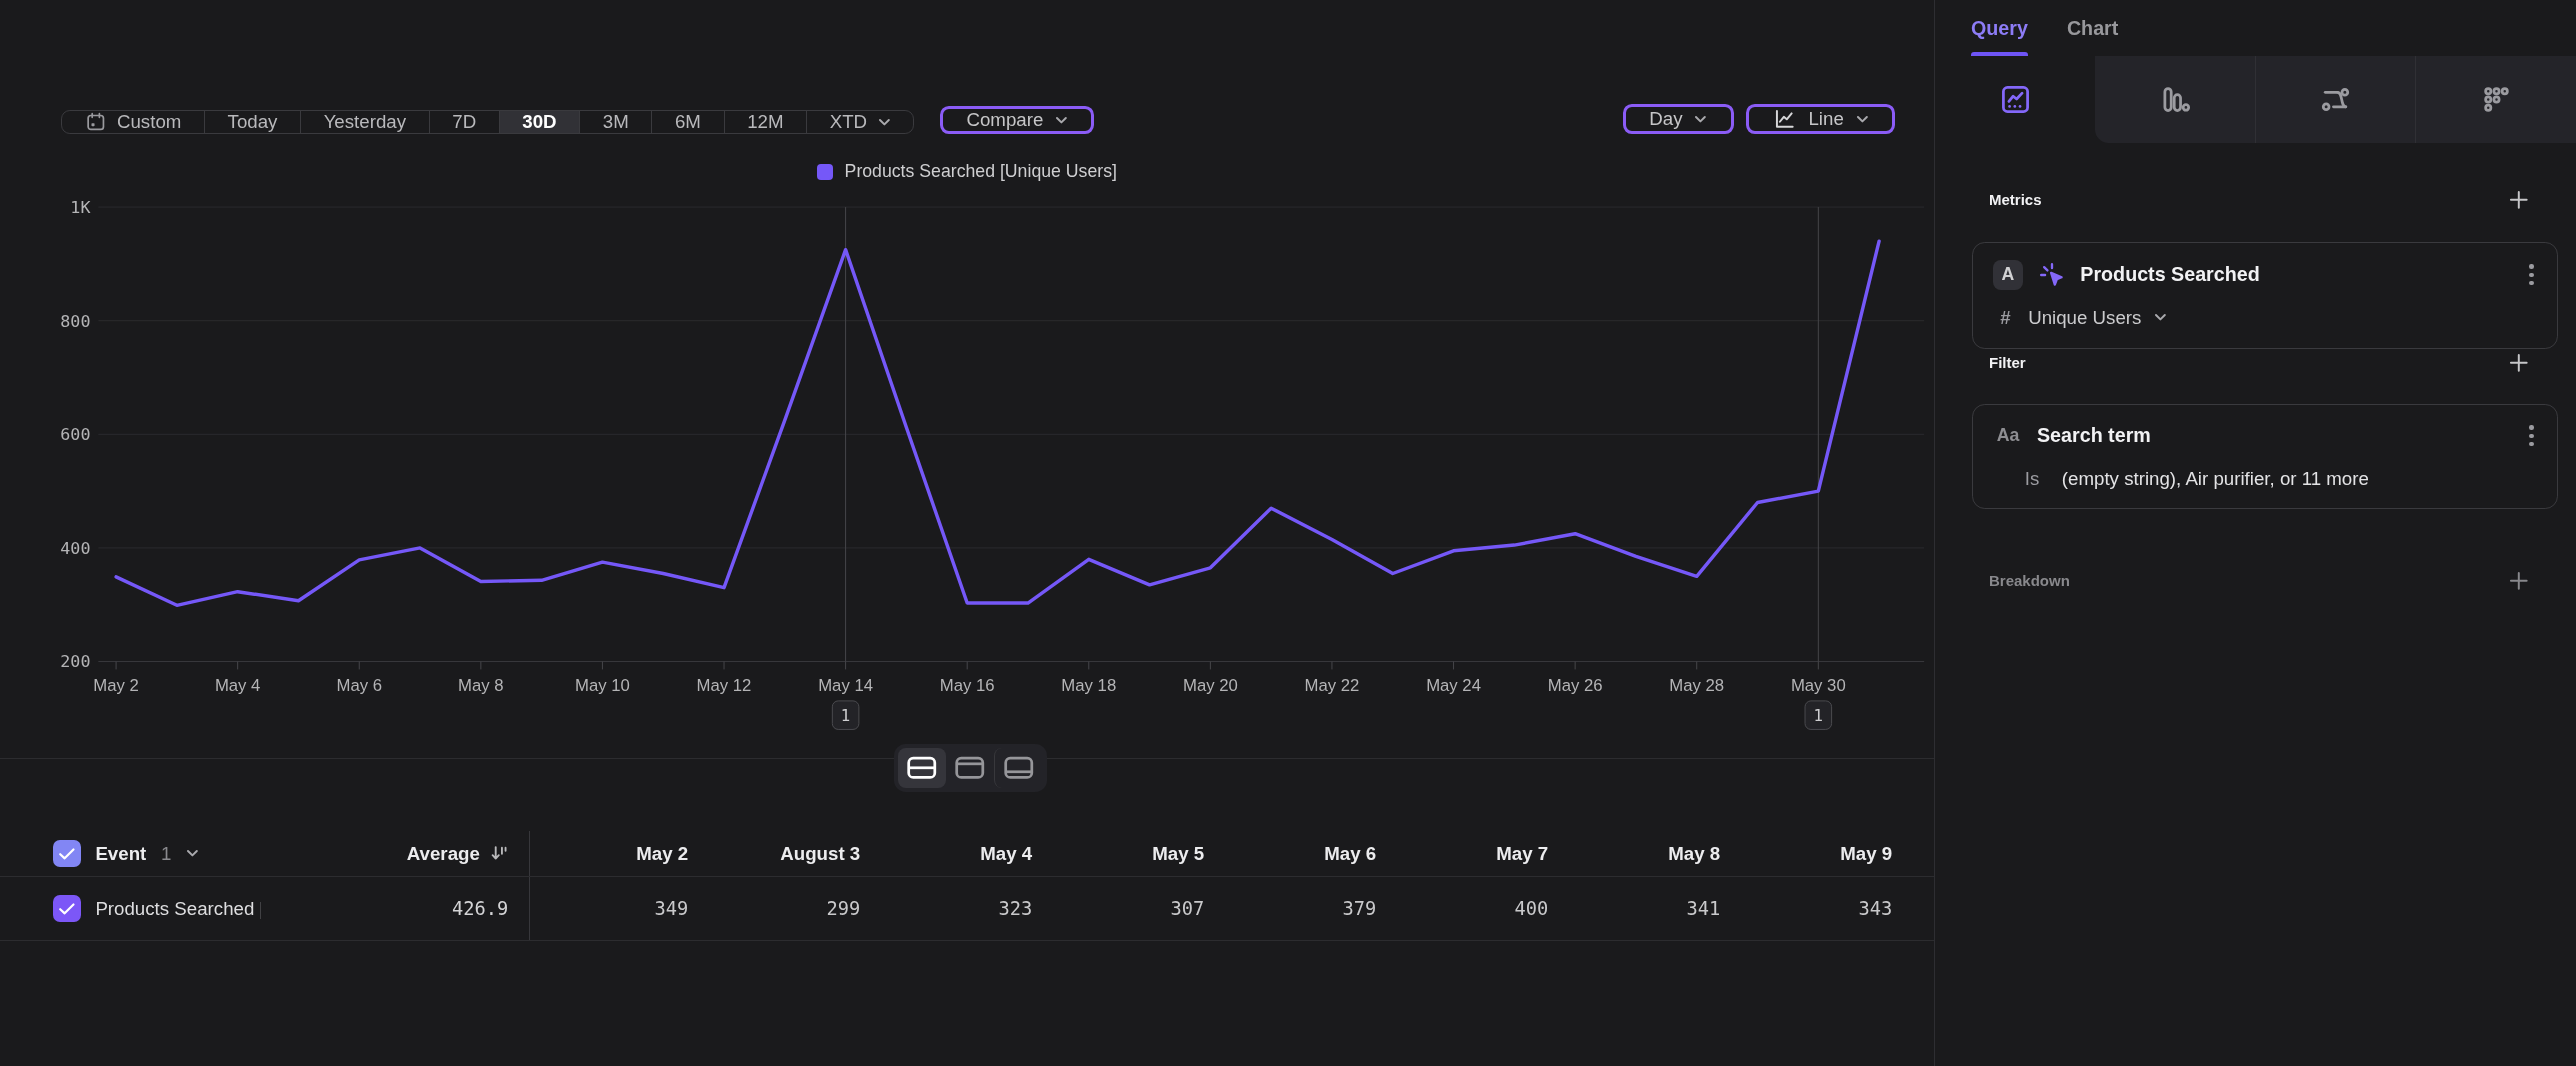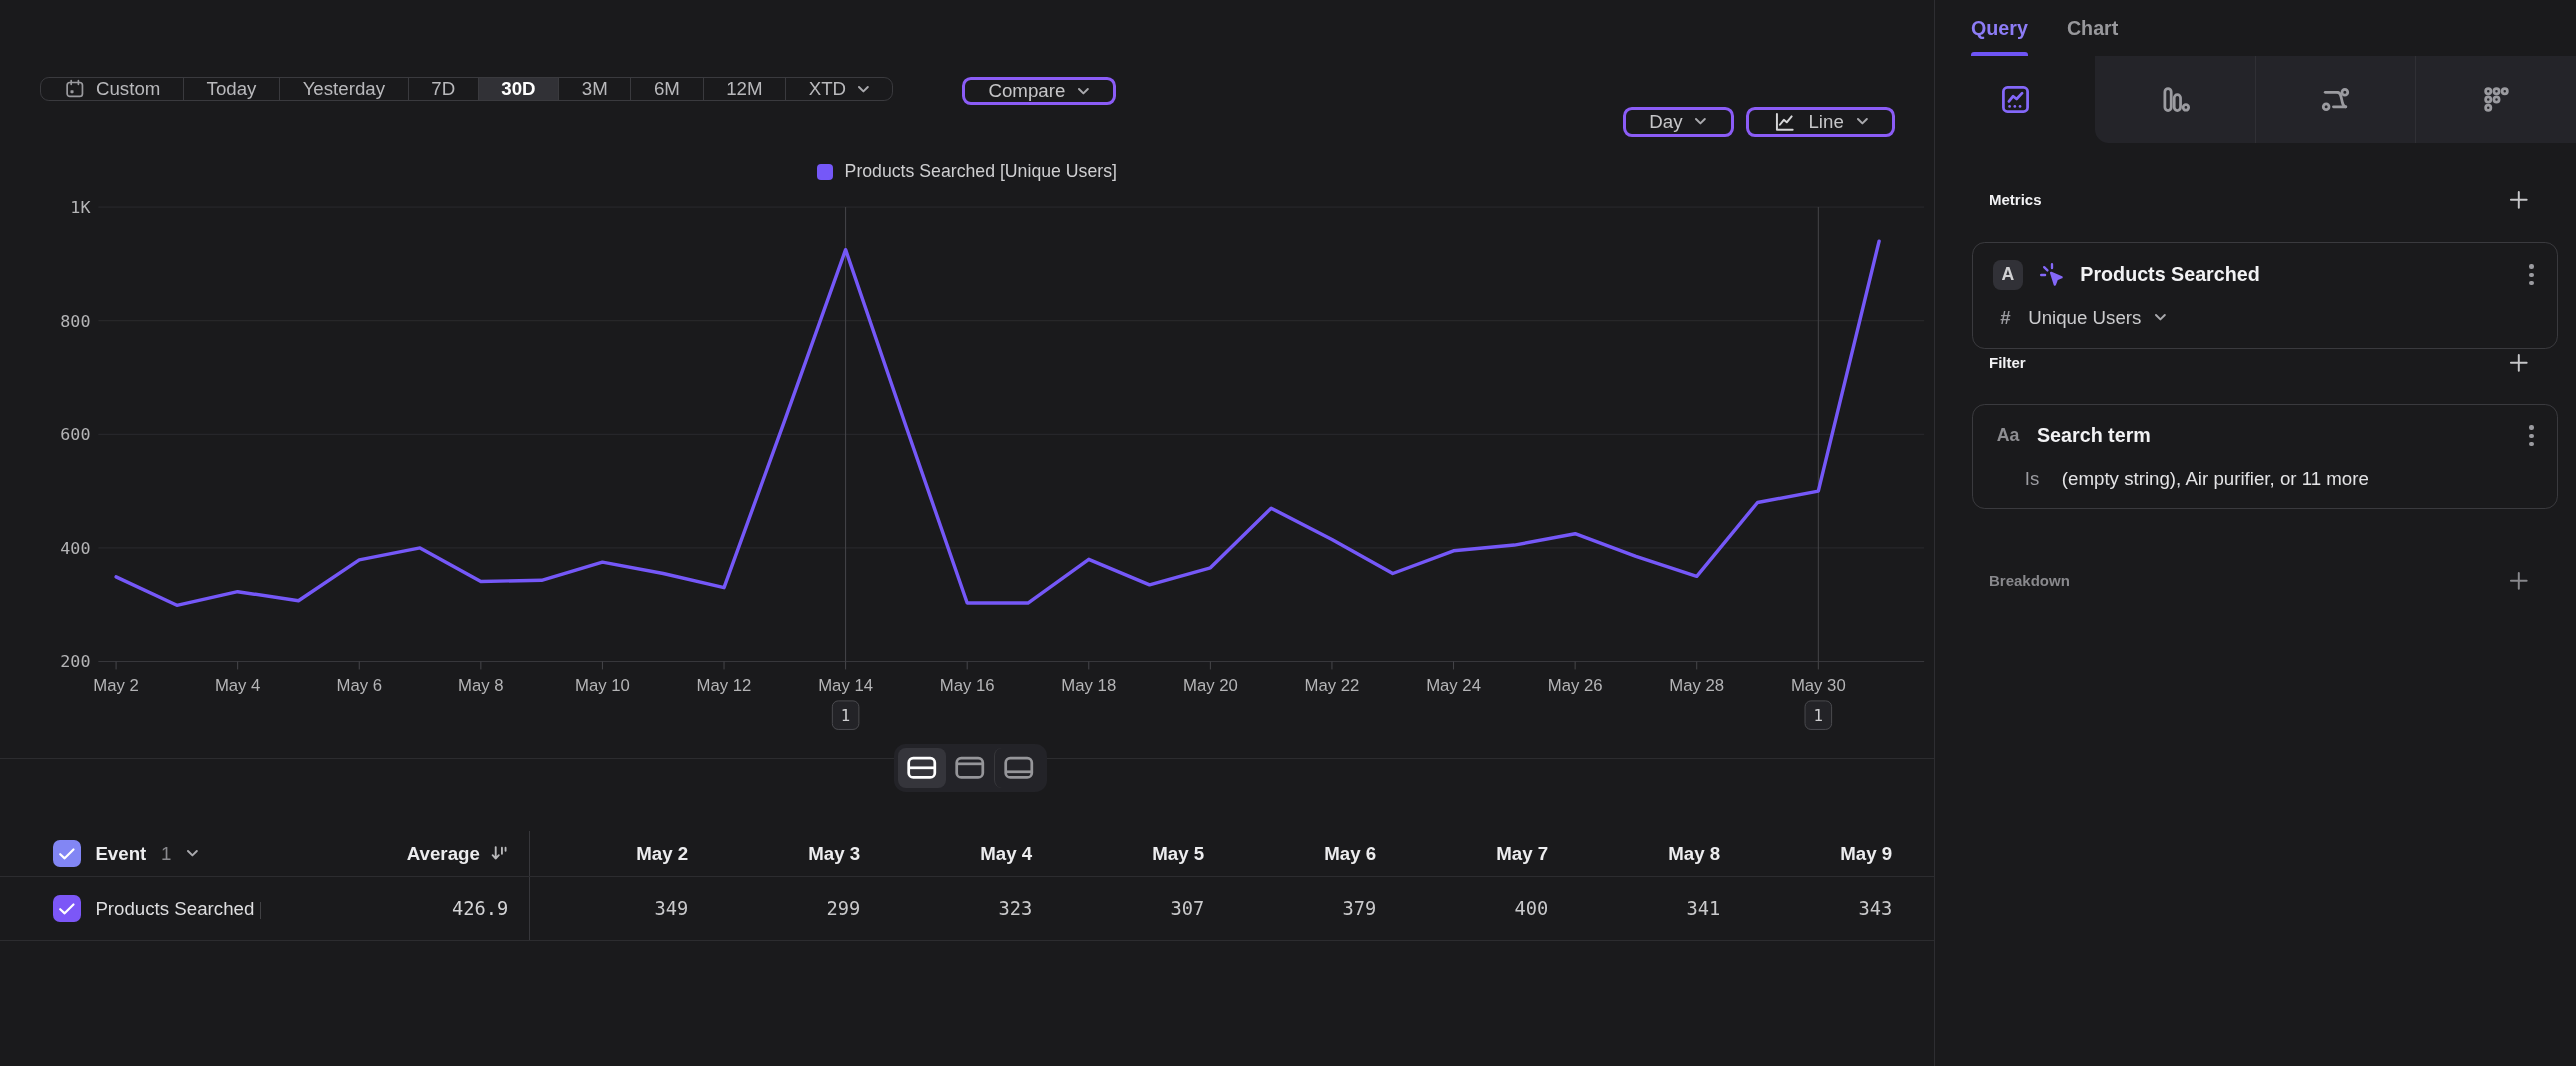--- a/index.html
+++ b/index.html
@@ -3,22 +3,22 @@
 <meta charset="utf-8">
 <style>
   * { margin:0; padding:0; box-sizing:border-box; }
   html,body { width:2576px; height:1067px; background:#1a1a1c; overflow:hidden;
     font-family:"Liberation Sans", sans-serif; color:#c9c9cb; }
   .mono { font-family:"DejaVu Sans Mono", monospace; }
 
   .main { position:absolute; left:0; top:0; width:1934px; height:1067px; }
 
   
-  .toolbar { position:absolute; left:40px; top:77px; right:39px; height:57px;
-    display:flex; align-items:flex-start;gap:43px; }
+  .toolbar { position:absolute; left:61px; top:77px; right:39px; height:57px;
+    display:flex; align-items:flex-end; }
   .range-group { display:flex; border:1px solid #3a3a3e; border-radius:8.9px; overflow:hidden; }
   .range-btn { display:flex; align-items:center; gap:10.8px; padding:0 22.6px; font-size:18.7px;
     color:#b9b9bc; background:transparent; border:none; border-right:1px solid #3a3a3e;
     cursor:pointer; white-space:nowrap; }
   .range-btn:last-child { border-right:none; }
   .range-btn.active { background:#313136; color:#ffffff; font-weight:700; }
   .btn { display:flex; align-items:center; gap:11.8px; padding:0 23.6px; font-size:18.7px;
     color:#c6c6c8; background:transparent; border:3px solid #8b5cf6; border-radius:8.9px; cursor:pointer; }
   .compare { margin-left:25.6px; }
   .right-ctrls { margin-left:auto; display:flex; gap:12.8px;margin-top:30px; }
@@ -286,21 +286,21 @@
       <div class="cell-avg">
         <span class="avg-label">Average</span>
         <svg width="18.7" height="18.7" viewBox="0 0 18 18">
             <g fill="none" stroke="#b9b9bb" stroke-width="1.8" stroke-linecap="round" stroke-linejoin="round">
               <path d="M5.5 3v11M2.5 10.8L5.5 14l3-3.2"></path>
               <path d="M11.5 3.5v6M15 3.5v3"></path>
             </g>
           </svg>
       </div>
     <div class="th-date">May 2</div>
-        <div class="th-date">May 3</div>
+        <div class="th-date">August 3</div>
         <div class="th-date">May 4</div>
         <div class="th-date">May 5</div>
         <div class="th-date">May 6</div>
         <div class="th-date">May 7</div>
         <div class="th-date">May 8</div>
         <div class="th-date">May 9</div>
       </div>
     <div class="trow data" id="table-row">
       <div class="cell-name">
         <span class="checkbox" style="background:#7c57f7;">

